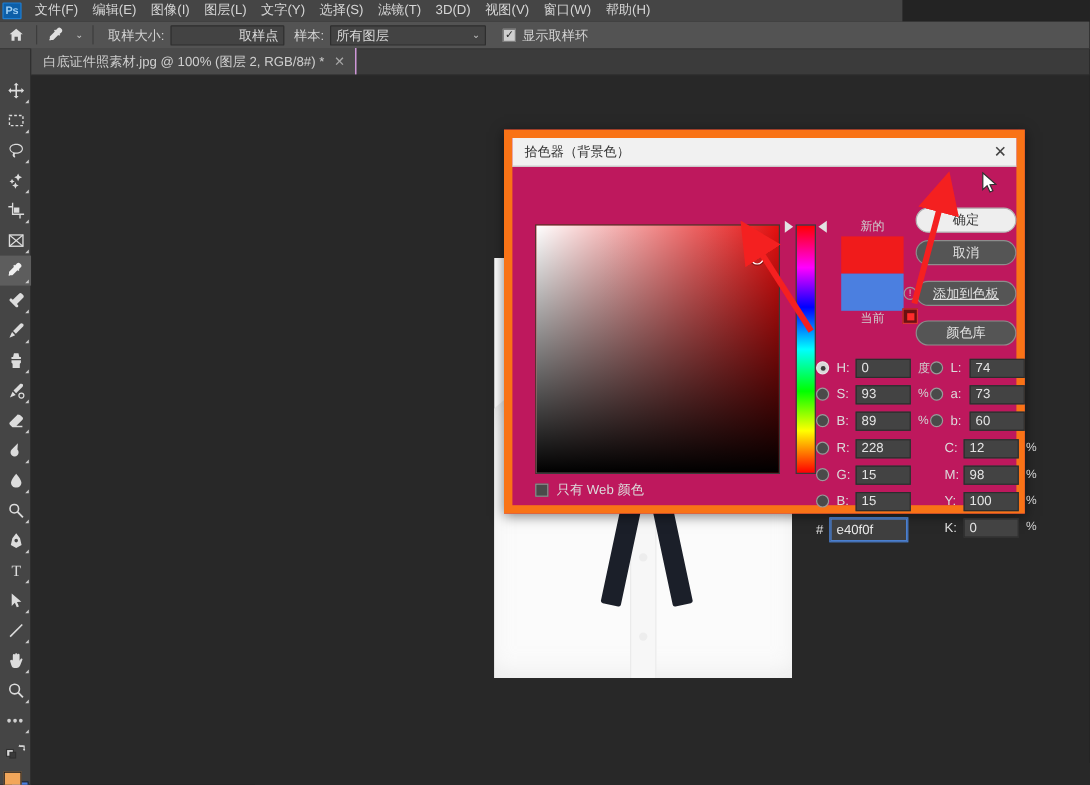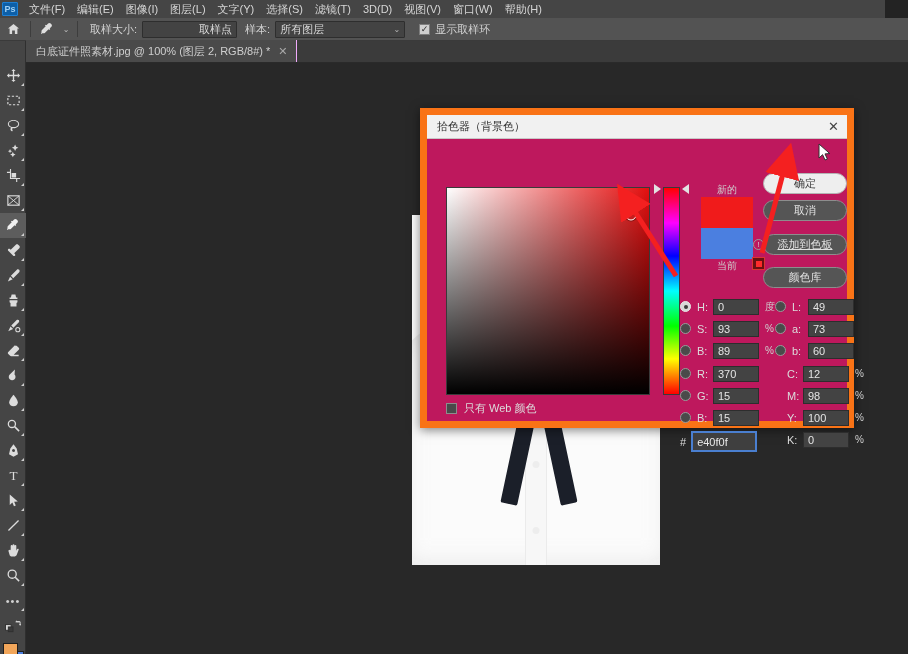--- a/index.html
+++ b/index.html
@@ -7,21 +7,21 @@
     width: 908px; height: 654px;
     overflow: hidden;
     background: #232323;
     font-family: "Liberation Sans", "DejaVu Sans", sans-serif;
     -webkit-font-smoothing: antialiased;
   }
   #app { position: relative; width: 908px; height: 654px; }
 
   
   .menubar {
-    position: absolute; left: 0; top: 0; width: 885px; height: 18px;
+    position: absolute; left: 0; top: 0; width: 752px; height: 18px;
     background: #454545;
     display: flex; align-items: center;
     font-size: 11px; color: #d6d6d6;
   }
   .ps-logo {
     width: 16px; height: 14px; margin-left: 2px; margin-right: 5px;
     background: #0d5fa8; border: 1px solid #1d7fd4;
     color: #9fd0f5; font-size: 9px; font-weight: bold;
     display: flex; align-items: center; justify-content: center;
     border-radius: 1px;
@@ -563,37 +563,37 @@
       <div class="field-row" style="left:253px; top:203px;">
         <i class="radio"></i>
         <span class="fl">B:</span>
         <span class="inp">89</span>
         <span class="unit">%</span>
       </div>
 
       <div class="field-row" style="left:348px; top:159px;">
         <i class="radio"></i>
         <span class="fl">L:</span>
-        <span class="inp">49</span>
+        <span class="inp">74</span>
       </div>
       <div class="field-row" style="left:348px; top:181px;">
         <i class="radio"></i>
         <span class="fl">a:</span>
         <span class="inp">73</span>
       </div>
       <div class="field-row" style="left:348px; top:203px;">
         <i class="radio"></i>
         <span class="fl">b:</span>
         <span class="inp">60</span>
       </div>
 
       <div class="field-row" style="left:253px; top:226px;">
         <i class="radio"></i>
         <span class="fl">R:</span>
-        <span class="inp">370</span>
+        <span class="inp">228</span>
       </div>
       <div class="field-row" style="left:253px; top:248px;">
         <i class="radio"></i>
         <span class="fl">G:</span>
         <span class="inp">15</span>
       </div>
       <div class="field-row" style="left:253px; top:270px;">
         <i class="radio"></i>
         <span class="fl">B:</span>
         <span class="inp">15</span>

